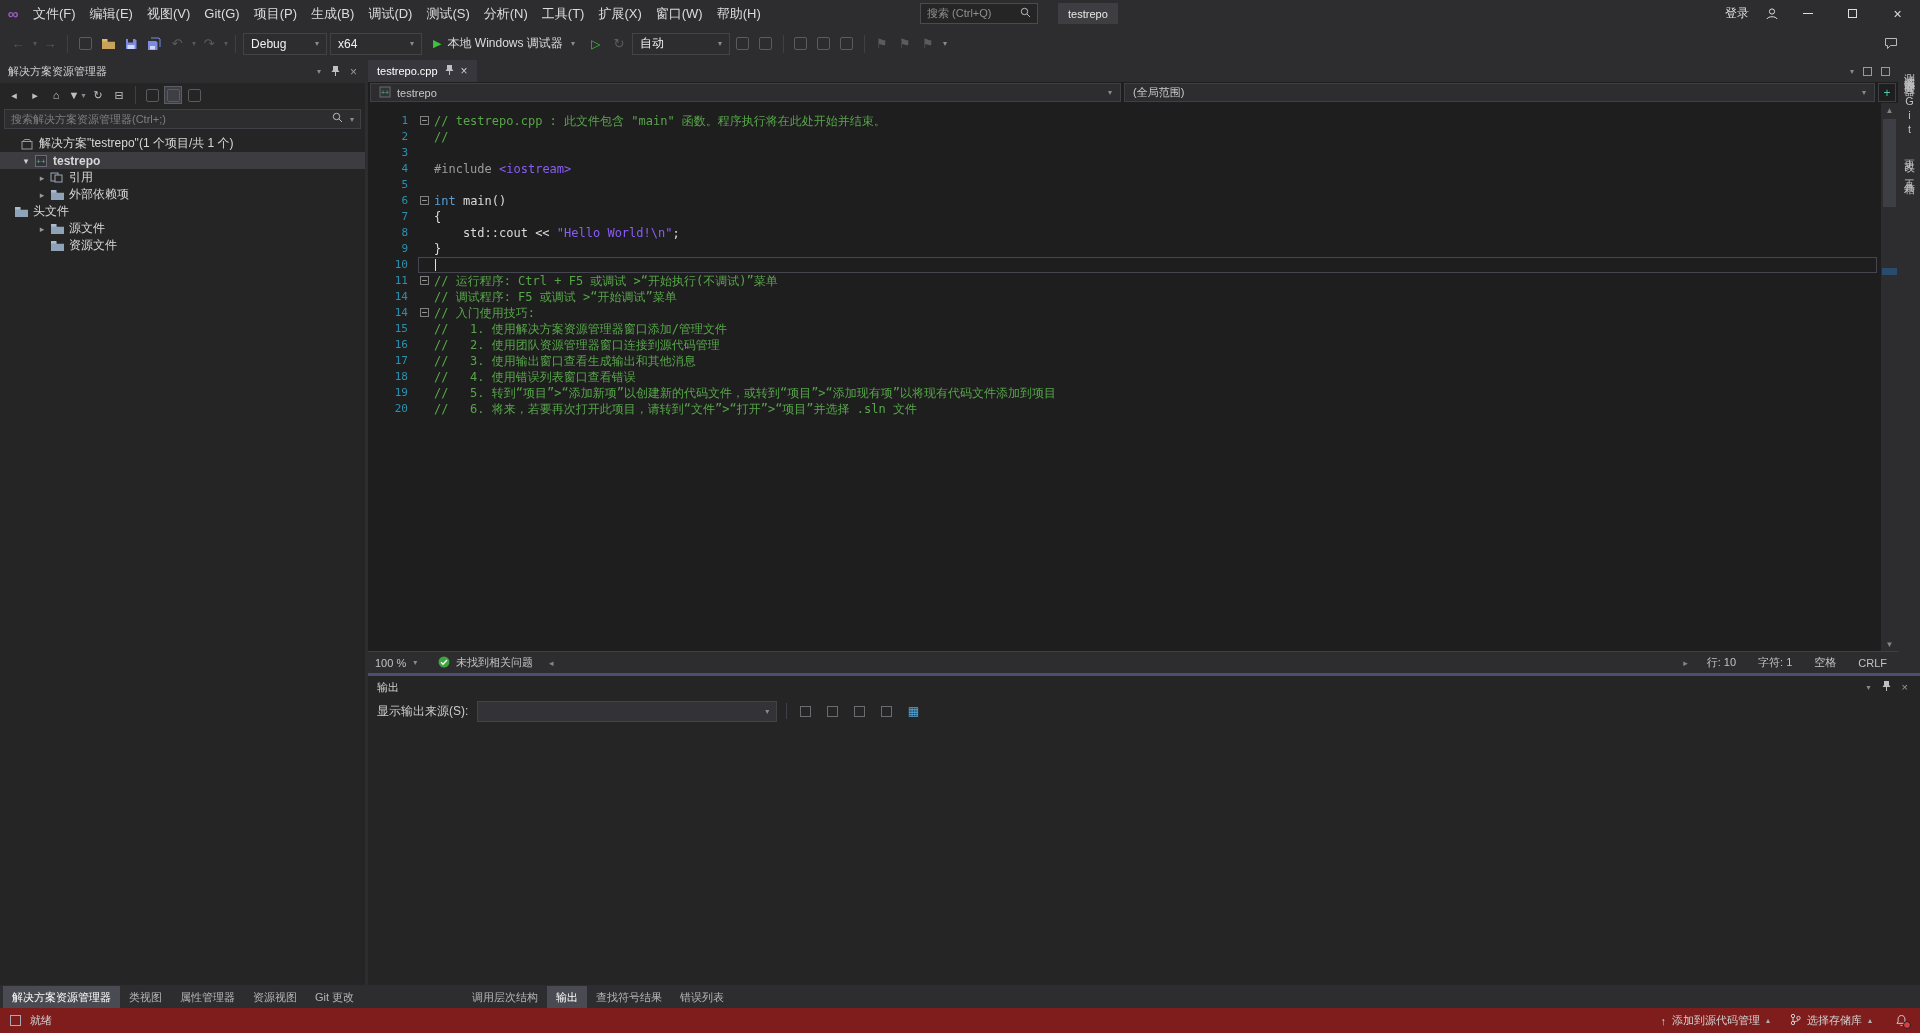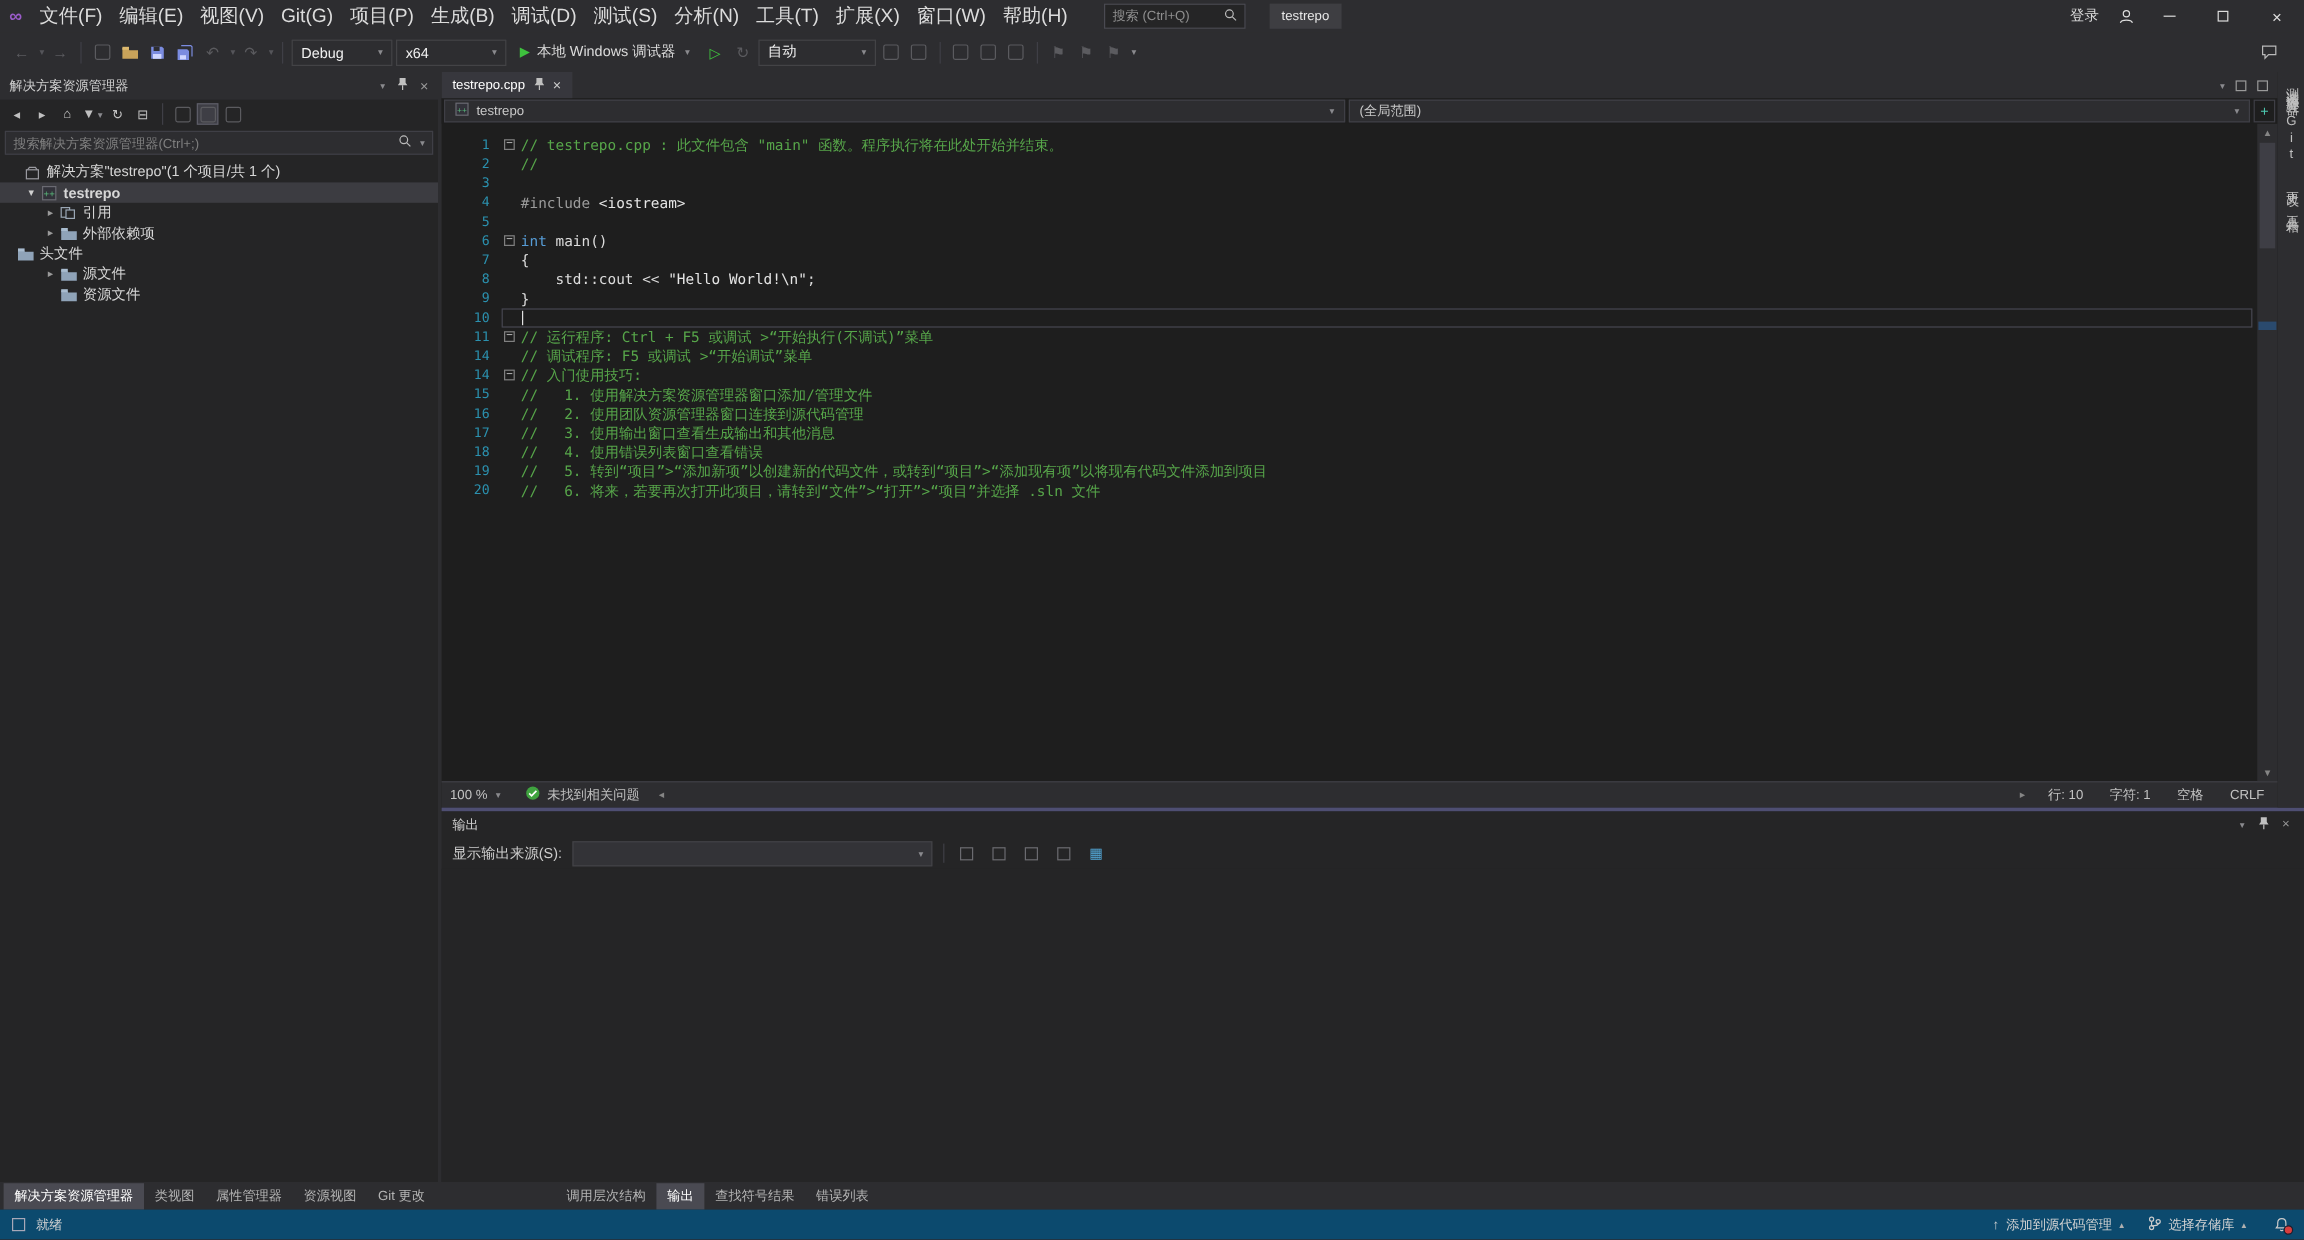--- a/index.html
+++ b/index.html
@@ -4,21 +4,21 @@
 <style>
   * { margin:0; padding:0; box-sizing:border-box; }
   html,body { width:1920px; height:1033px; overflow:hidden; }
   body { background:#2d2d30; font-family:"Liberation Sans","DejaVu Sans",sans-serif; color:#cccccc; position:relative; font-size:12px; }
   #app { position:absolute; inset:0; }
 
   
   .titlebar { position:absolute; left:0; top:0; width:1920px; height:27px; background:#2d2d30; display:flex; align-items:center; }
   .vslogo { width:26px; text-align:center; color:#9a5cc9; font-size:15px; font-weight:bold; }
   .menubar { display:flex; align-items:center; height:100%; }
-  .menu-item { padding:0 7px; line-height:27px; color:#dcdcdc; font-size:16px; cursor:default; }
+  .menu-item { padding:0 7px; line-height:27px; color:#dcdcdc; font-size:13px; cursor:default; }
   .tb-search { position:absolute; left:920px; top:3px; width:118px; height:21px; background:#252526; border:1px solid #4a4a52; display:flex; align-items:center; padding:0 6px; gap:23px; }
   .tb-search .ph-text { flex:1; color:#8f8f8f; font-size:11px; white-space:nowrap; overflow:hidden; }
   .tb-chip { position:absolute; left:1058px; top:3px; height:21px; padding:0 10px; background:#3e3e42; color:#e8e8e8; font-size:11px; display:flex; align-items:center; }
   .tb-right { position:absolute; right:0; top:0; height:27px; display:flex; align-items:center; }
   .signin { padding:0 10px; font-size:12px; color:#dcdcdc; }
   .person { width:26px; display:flex; justify-content:center; }
   .winbtn { width:45px; height:27px; display:flex; align-items:center; justify-content:center; color:#dddddd; }
   .wc-min i { display:block; width:10px; border-top:1px solid #dddddd; }
   .wc-max i { display:block; width:9px; height:9px; border:1px solid #dddddd; }
   .wc-close { font-size:14px; }
@@ -70,21 +70,21 @@
   .bc .car { margin-left:auto; }
   .bc-plus { width:18px; height:19px; border:1px solid #3f3f46; color:#4ec9b0; display:flex; align-items:center; justify-content:center; font-size:12px; flex:none; }
   .codewrap { flex:1; position:relative; overflow:hidden; }
   .codelines { position:absolute; inset:0 17px 0 0; padding-top:10px; }
   .code-line { position:relative; display:flex; height:16px; line-height:16px; font-family:"DejaVu Sans Mono",monospace; font-size:12px; white-space:pre; }
   .ln { width:50px; flex:none; text-align:right; padding-right:10px; color:#2b91af; font-size:11px; }
   .foldcol { width:16px; flex:none; position:relative; }
   .foldbox { position:absolute; left:2px; top:3px; width:9px; height:9px; border:1px solid #808080; background:#1e1e1e; color:#c0c0c0; font-size:9px; line-height:7px; text-align:center; }
   .lt { flex:1; }
   .c-cm { color:#57a64a; } .c-kw { color:#569cd6; } .c-pp { color:#9b9b9b; }
-  .c-str { color:#e5e5e5; } .c-pl { color:#dcdcdc; }
+  .c-str { color:#8b5cf6; } .c-pl { color:#dcdcdc; }
   .curbox { position:absolute; left:50px; right:4px; top:0; bottom:0; border:1px solid #464651; pointer-events:none; }
   .caret { position:absolute; left:67px; top:2px; width:1px; height:12px; background:#e0e0e0; }
   .vscroll { position:absolute; top:0; right:0; bottom:0; width:17px; background:#2d2d30; }
   .vs-arrow { height:14px; display:flex; align-items:center; justify-content:center; color:#858585; font-size:8px; }
   .vs-arrow.bot { position:absolute; bottom:0; left:0; right:0; }
   .vthumb { position:absolute; top:16px; left:2px; right:2px; height:88px; background:#3e3e45; }
   .vmark { position:absolute; top:165px; left:1px; right:1px; height:7px; background:#2a4a6e; }
   .ebar { height:22px; background:#2d2d30; border-top:1px solid #3f3f46; display:flex; align-items:center; font-size:11px; color:#c2c2c2; flex:none; }
   .zoom { width:62px; height:100%; display:flex; align-items:center; gap:5px; padding:0 7px; }
   .health { display:flex; align-items:center; gap:6px; padding:0 8px; }
@@ -107,21 +107,21 @@
   .obody { flex:1; background:#252526; }
 
   
   .ptabs { position:absolute; left:0; top:985px; width:1920px; height:23px; background:#2d2d30; font-size:11px; color:#b5b5b5; }
   .grp1 { position:absolute; left:3px; top:0; height:23px; display:flex; align-items:center; }
   .grp2 { position:absolute; left:463px; top:0; height:23px; display:flex; align-items:center; }
   .ptab { padding:0 9px; height:22px; line-height:22px; white-space:nowrap; }
   .ptab.act { background:#4a4a52; color:#ffffff; }
 
   
-  .statusbar { position:absolute; left:0; top:1008px; width:1920px; height:25px; background:#0c4a6e; display:flex; align-items:center; padding:0 10px; gap:9px; font-size:11px; color:#d2d2d2; }
+  .statusbar { position:absolute; left:0; top:1008px; width:1920px; height:25px; background:#7f1d1d; display:flex; align-items:center; padding:0 10px; gap:9px; font-size:11px; color:#d2d2d2; }
   .sb-icon { width:11px; height:11px; border:1px solid #a8a8b8; }
   .sb-right { margin-left:auto; display:flex; align-items:center; gap:20px; }
   .sb-item { display:flex; align-items:center; gap:6px; }
   .car2 { font-size:8px; color:#b0b0b0; }
   .uparrow { font-size:11px; }
   .sb-bell { position:relative; width:18px; display:flex; justify-content:center; }
   .dot { position:absolute; right:-1px; bottom:-2px; width:8px; height:8px; border-radius:50%; background:#d83e3e; border:1px solid #1e1e2e; }
 
   
   .rightstrip { position:absolute; right:0; top:60px; width:22px; height:613px; background:#2d2d30; display:flex; flex-direction:column; align-items:center; gap:16px; padding-top:5px; }

